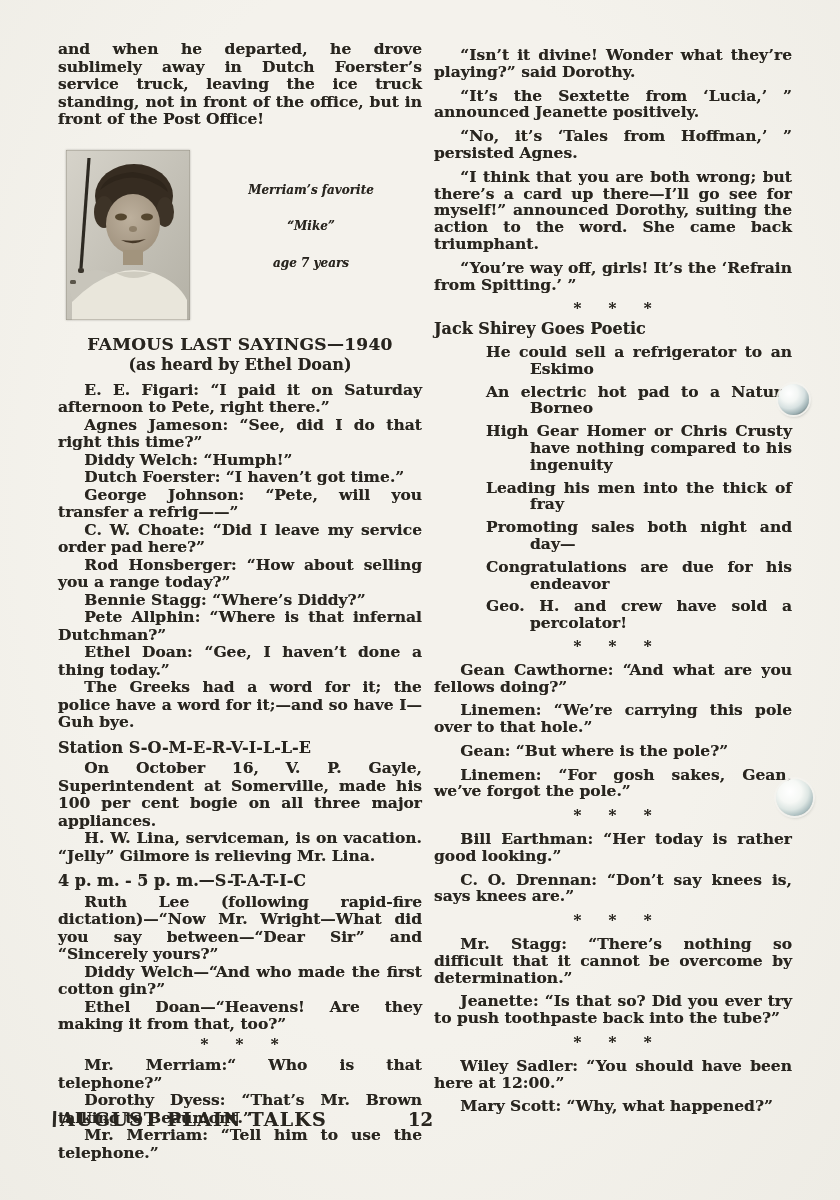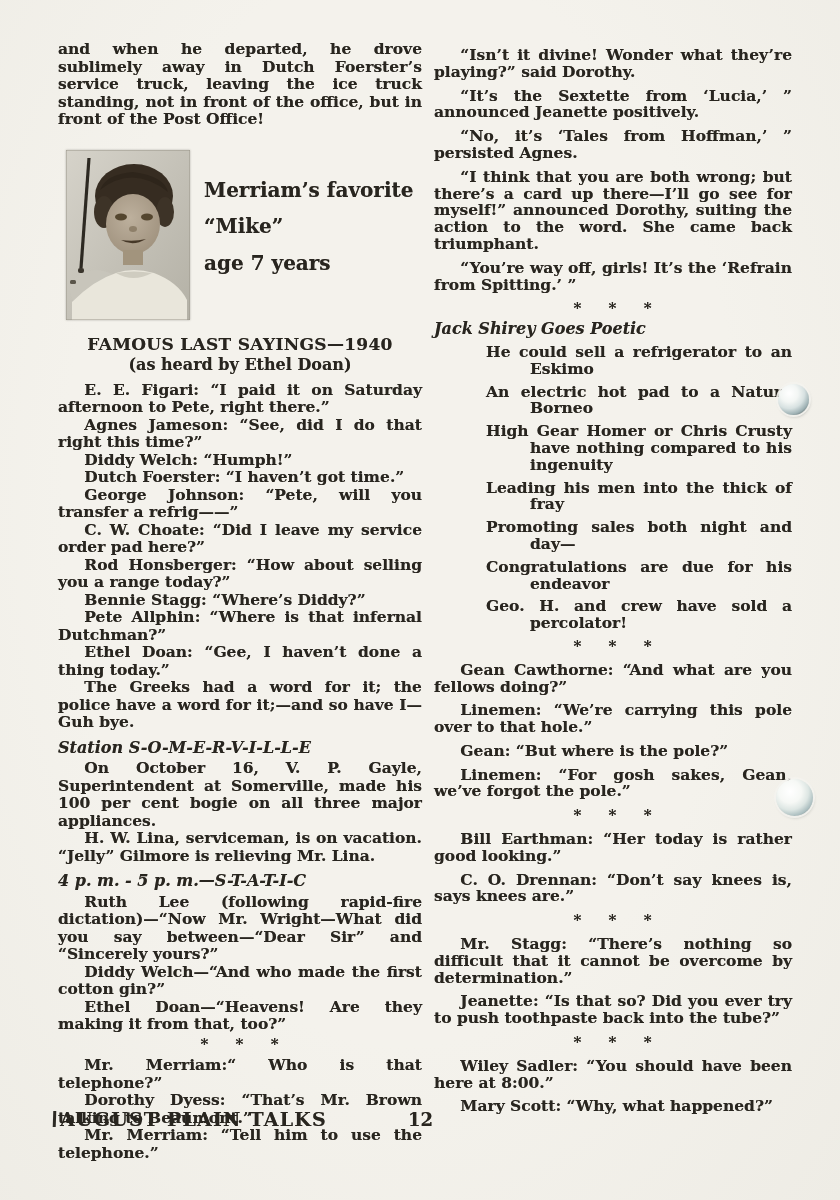--- a/index.html
+++ b/index.html
@@ -12,29 +12,29 @@
     text-shadow:0 0 .45px rgba(45,40,32,.55);
   }
   .col{position:absolute;top:40px;}
   .col-left{left:58px;width:364px;font-size:15.5px;line-height:17.5px;}
   .col-right{left:434px;width:358px;font-size:15.5px;line-height:16.8px;}
   .para{text-align:justify;text-indent:1.7em;margin:0;}
   .para.flush{text-indent:0;}
   .col-right .para{margin:7px 0;}
   .h-center{text-align:center;font-size:17px;margin:12px 0 0;letter-spacing:.3px;}
   .h-sub{text-align:center;font-size:16px;margin:3px 0 7px;}
-  .h-left{font-size:16px;margin:8px 0 3px;font-style:italic;}
+  .h-left{font-size:16px;margin:8px 0 3px;}
   .col-right .h-left{margin:4px 0 2px;}
   .stars{text-align:center;word-spacing:20px;margin:3px 0;font-size:15px;letter-spacing:1px;}
   .poem{text-align:justify;margin:6px 0;padding-left:96px;text-indent:-44px;}
   
   .photo-row{position:relative;margin-top:22px;height:174px;}
   .photo{position:absolute;left:8px;top:0;width:124px;height:170px;box-shadow:0 0 2px rgba(60,55,45,.35);}
   .photo svg{display:block;width:100%;height:100%;}
-  .photo-caption{position:absolute;left:146px;right:4px;top:32px;font-size:20px;}
+  .photo-caption{position:absolute;left:146px;right:4px;top:32px;text-align:center;font-size:12px;font-style:italic;}
   .caption-line{margin:0 0 19px;}
   
   .footer-tick{position:absolute;left:53px;top:1111px;width:3px;height:16px;background:#2c2923;transform:rotate(2deg);}
   .footer-title{position:absolute;left:60px;top:1108px;font-size:19px;letter-spacing:1.2px;text-align:right;}
   .footer-page{position:absolute;left:408px;top:1109px;font-size:18px;}
   
   .sphere{position:absolute;border-radius:50%;}
   .sphere-1{
     left:778px;top:384px;width:31px;height:31px;
     background:radial-gradient(circle at 36% 30%, #ffffff 0%, #f3f6f4 30%, #d7e1e1 52%, #9db0b3 72%, #45504f 90%, #606c6d 100%);
@@ -146,21 +146,21 @@
         <p class="para">Linemen: “We’re carrying this pole over to that hole.”</p>
         <p class="para">Gean: “But where is the pole?”</p>
         <p class="para">Linemen: “For gosh sakes, Gean, we’ve forgot the pole.”</p>
         <p class="stars">* * *</p>
         <p class="para">Bill Earthman: “Her today is rather good looking.”</p>
         <p class="para">C. O. Drennan: “Don’t say knees is, says knees are.”</p>
         <p class="stars">* * *</p>
         <p class="para">Mr. Stagg: “There’s nothing so difficult that it cannot be overcome by determination.”</p>
         <p class="para">Jeanette: “Is that so? Did you ever try to push toothpaste back into the tube?”</p>
         <p class="stars">* * *</p>
-        <p class="para">Wiley Sadler: “You should have been here at 8:00.”</p>
+        <p class="para">Wiley Sadler: “You should have been here at 12:00.”</p>
         <p class="para">Mary Scott: “Why, what happened?”</p>
       </div>
   </div>
 
   <div class="footer-tick"></div>
   <div class="footer-title">AUGUST PLAIN TALKS</div>
   <div class="footer-page">12</div>
 
   <div class="sphere sphere-1"></div>
   <div class="sphere sphere-2"></div>

